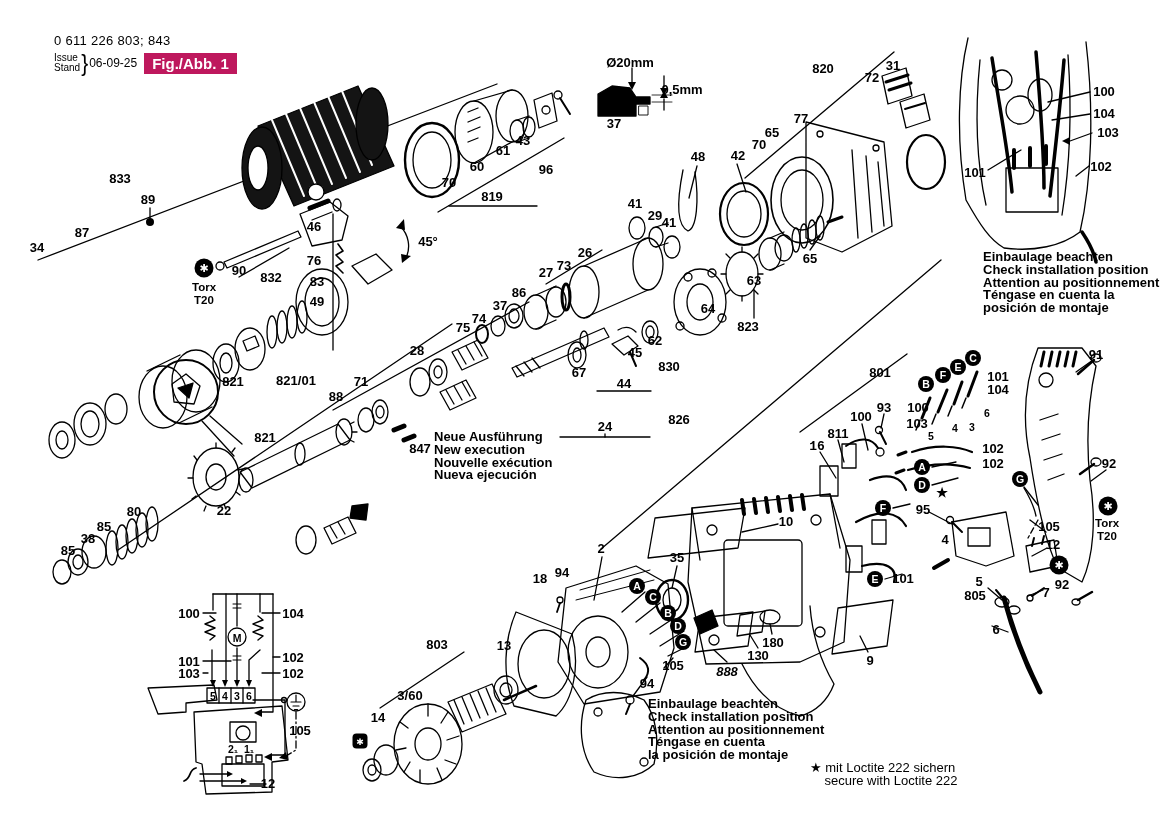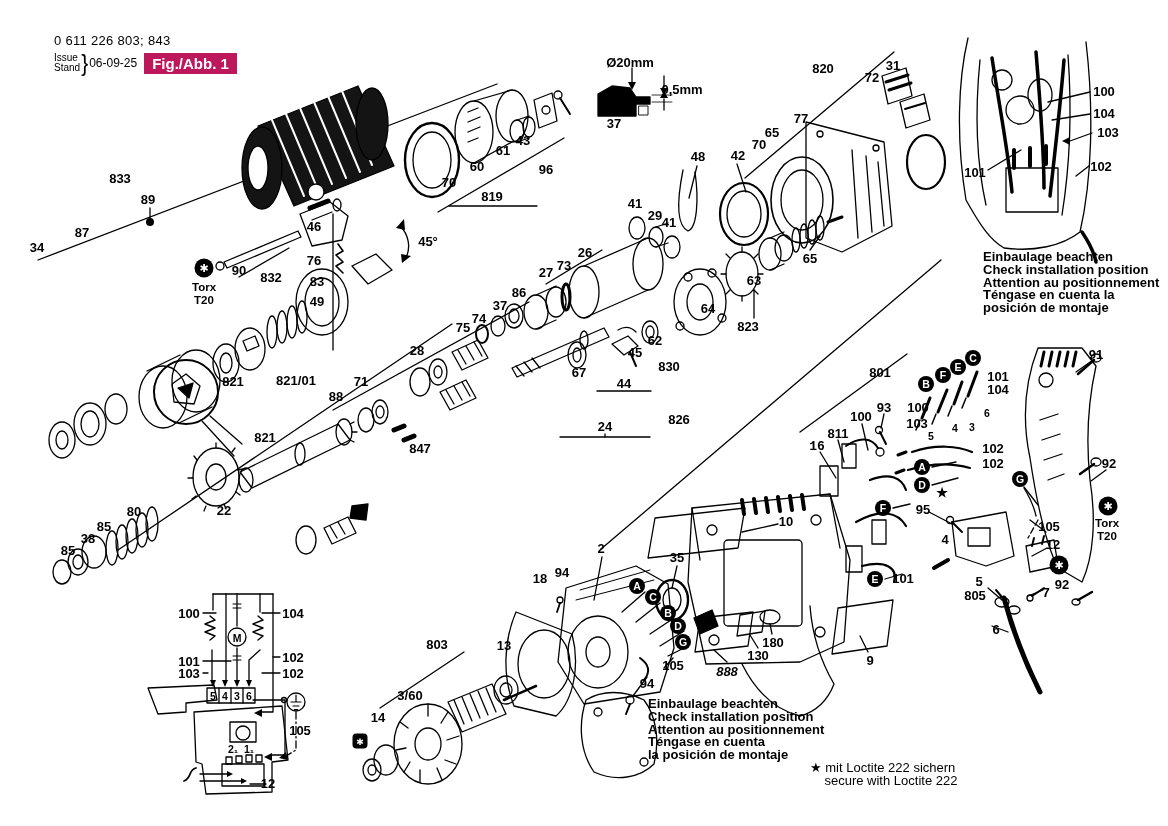--- a/index.html
+++ b/index.html
@@ -570,20 +570,26 @@
       <div class="cletter" style="left: 637px; top: 586px;">A</div>
       <div class="cletter" style="left: 653px; top: 597px;">C</div>
       <div class="cletter" style="left: 668px; top: 613px;">B</div>
       <div class="cletter" style="left: 678px; top: 626px;">D</div>
       <div class="cletter" style="left: 683px; top: 642px;">G</div>
       <div class="cletter" style="left: 1020px; top: 479px;">G</div>
       <div class="torxicon" style="left: 204px; top: 268px;">✱</div>
       <div class="torxicon" style="left: 1108px; top: 506px;">✱</div>
       <div class="torxicon" style="left: 1059px; top: 565px;">✱</div>
       <div class="torxicon sq" style="left: 360px; top: 741px;">✱</div>
+      <div class="note" style="left: 434px; top: 431px;">
+        <div class="note-line">Neue Ausführung</div>
+        <div class="note-line">New execution</div>
+        <div class="note-line">Nouvelle exécution</div>
+        <div class="note-line">Nueva ejecución</div>
+      </div>
       <div class="note" style="left: 983px; top: 251px;">
         <div class="note-line">Einbaulage beachten</div>
         <div class="note-line">Check installation position</div>
         <div class="note-line">Attention au positionnement</div>
         <div class="note-line">Téngase en cuenta la</div>
         <div class="note-line">posición de montaje</div>
       </div>
       <div class="note" style="left: 648px; top: 698px;">
         <div class="note-line">Einbaulage beachten</div>
         <div class="note-line">Check installation position</div>

